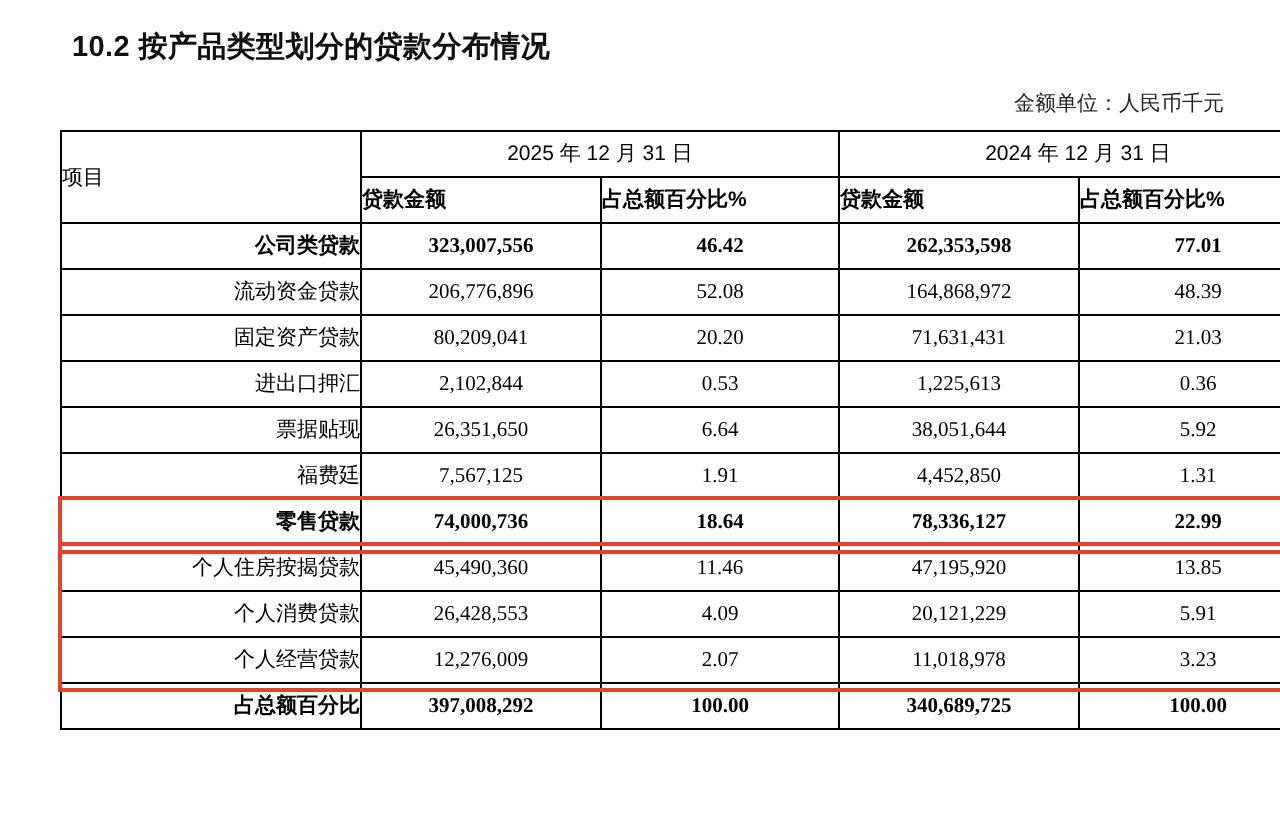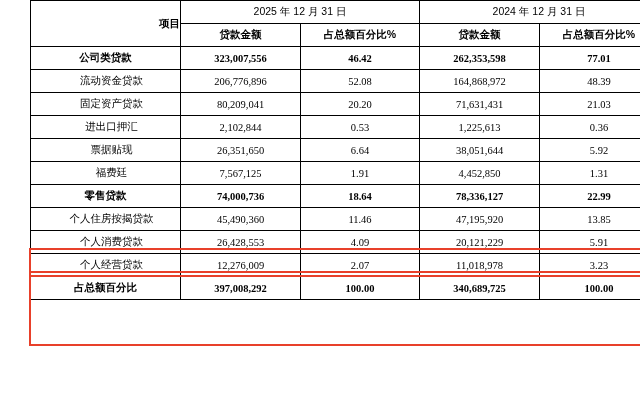--- a/index.html
+++ b/index.html
@@ -41,38 +41,38 @@
     table-layout: fixed;
   }
   table.loan-table td, table.loan-table th {
     border: 1px solid #000000;
     font-size: 10.5px;
     padding: 0;
     height: 22px;
     vertical-align: middle;
   }
   .hdr-item {
-    text-align: right;
-    font-weight: bold;
+    text-align: left;
+    font-weight: normal;
     font-size: 11px;
   }
   .hdr-date {
     text-align: center;
     font-weight: normal;
     font-size: 11px;
     height: 30px;
   }
   .hdr-sub {
-    text-align: center;
+    text-align: left;
     font-weight: bold;
     font-size: 10.5px;
     height: 26px;
   }
   .lbl {
-    text-align: center;
+    text-align: right;
     padding-left: 10px;
   }
   .lbl.bold {
     font-weight: bold;
   }
   .lbl.indent {
     padding-left: 12px;
   }
   .num {
     text-align: center;
@@ -93,21 +93,23 @@
   }
   .col-w-item { width: 150px; }
   .col-w-amt { width: 120px; }
   .col-w-pct { width: 119px; }
 </style>
 </head>
 <body>
 
 <div class="page">
 
-
+  <div class="title">10.2 按产品类型划分的贷款分布情况</div>
+
+  <div class="unit-note">金额单位：人民币千元</div>
 
   <table class="loan-table">
     <colgroup>
       <col class="col-w-item">
       <col class="col-w-amt">
       <col class="col-w-pct">
       <col class="col-w-amt">
       <col class="col-w-pct">
     </colgroup>
     <thead>

